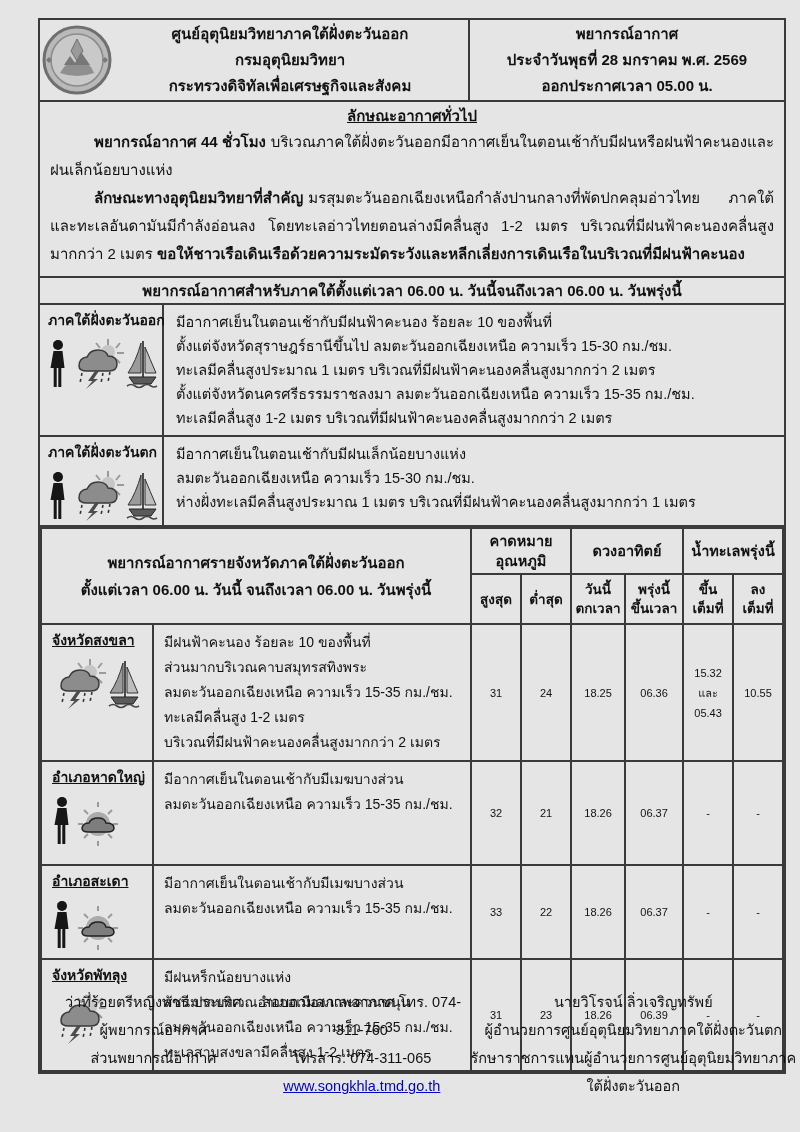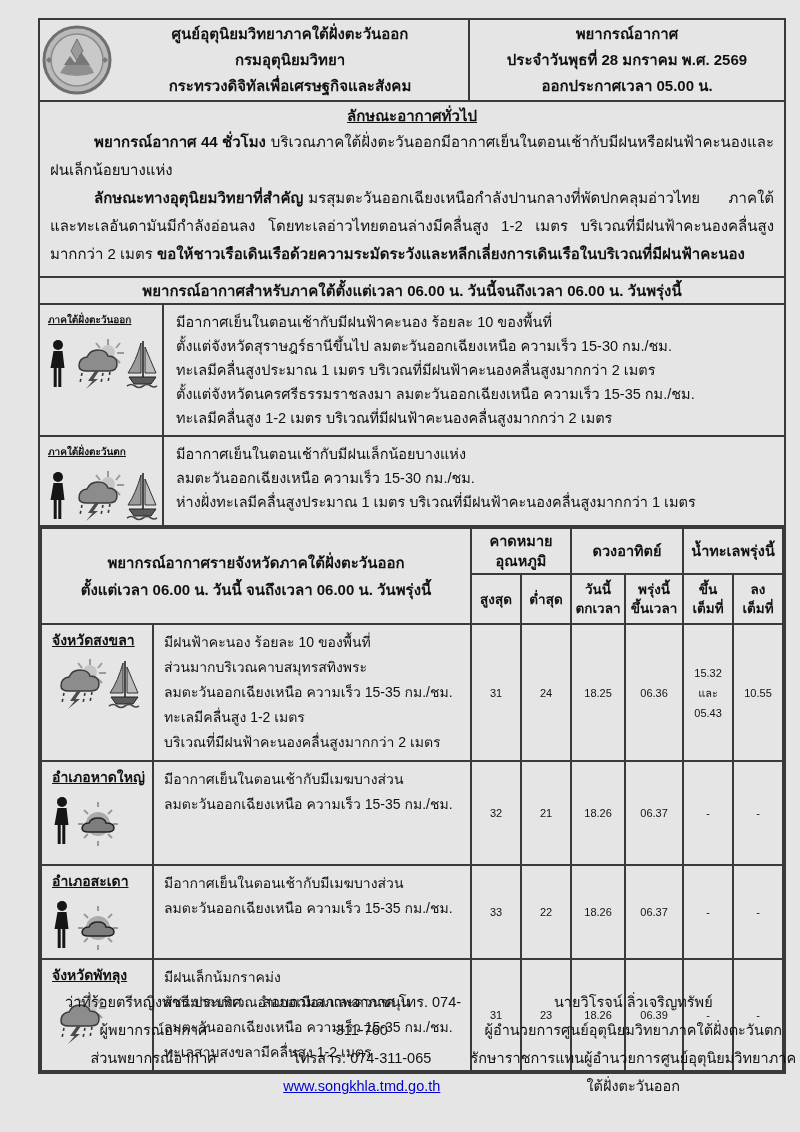--- a/index.html
+++ b/index.html
@@ -20,21 +20,21 @@
   .general p{margin:0;font-size:15px;line-height:28px;text-indent:44px;text-align:justify;}
   .lead{font-weight:bold;margin-right:5px;}
   .warn{font-weight:bold;}
   
   .south-bar{border-bottom:2px solid #3a3a3a;text-align:center;font-weight:bold;
         font-size:15px;line-height:25px;min-height:25px;}
   
   .region-row{display:flex;border-bottom:2px solid #3a3a3a;}
   .region-label-cell{width:112px;border-right:2px solid #3a3a3a;padding:4px 2px 4px 8px;
         flex:0 0 auto;}
-  .region-name{font-weight:bold;text-decoration:underline;font-size:10px;line-height:22px;
+  .region-name{font-weight:bold;font-size:14px;line-height:22px;
         white-space:nowrap;}
   .icon-strip{display:flex;align-items:flex-end;gap:2px;margin-top:8px;}
   .region-desc{flex:1;padding:5px 8px 5px 12px;font-size:14.5px;line-height:24px;}
   .rr-east{min-height:120px;}
   .rr-west{min-height:85px;}
   
   table.prov{width:100%;border-collapse:collapse;table-layout:fixed;}
   table.prov td{border:2px solid #3a3a3a;padding:0;vertical-align:middle;}
   .tbl-title{text-align:center;font-weight:bold;font-size:15px;line-height:27px;}
   .gh{text-align:center;font-weight:bold;font-size:14.5px;line-height:20px;height:44px;}
@@ -382,21 +382,21 @@
     <polygon points="25,32 18,42 22.5,42 16,50 28,40 23.5,40 29,32" fill="#4c4c4c"></polygon>
     <g stroke="#333" stroke-width="1.6" stroke-dasharray="3 3">
       <line x1="12" y1="34" x2="10" y2="44"></line>
                     <line x1="33" y1="34" x2="31" y2="44"></line>
       <line x1="40" y1="33" x2="38" y2="43"></line>
     </g>
   </svg>
 </div>
         </td>
         <td class="prov-desc">
-          <div>มีฝนเล็กน้มกราคม่ง</div>
+          <div>มีฝนหร็กน้อยบางแห่ง</div>
           <div>ส่วนมากบริเวณอำเภอเมือง และควนขนุน</div>
           <div>ลมตะวันออกเฉียงเหนือ ความเร็ว 15-35 กม./ชม.</div>
           <div>ทะเลสาบสงขลามีคลื่นสูง 1-2 เมตร</div>
         </td>
         <td class="num">31</td>
         <td class="num">23</td>
         <td class="num">18.26</td>
         <td class="num">06.39</td>
         <td class="num">-</td>
         <td class="num">-</td>

